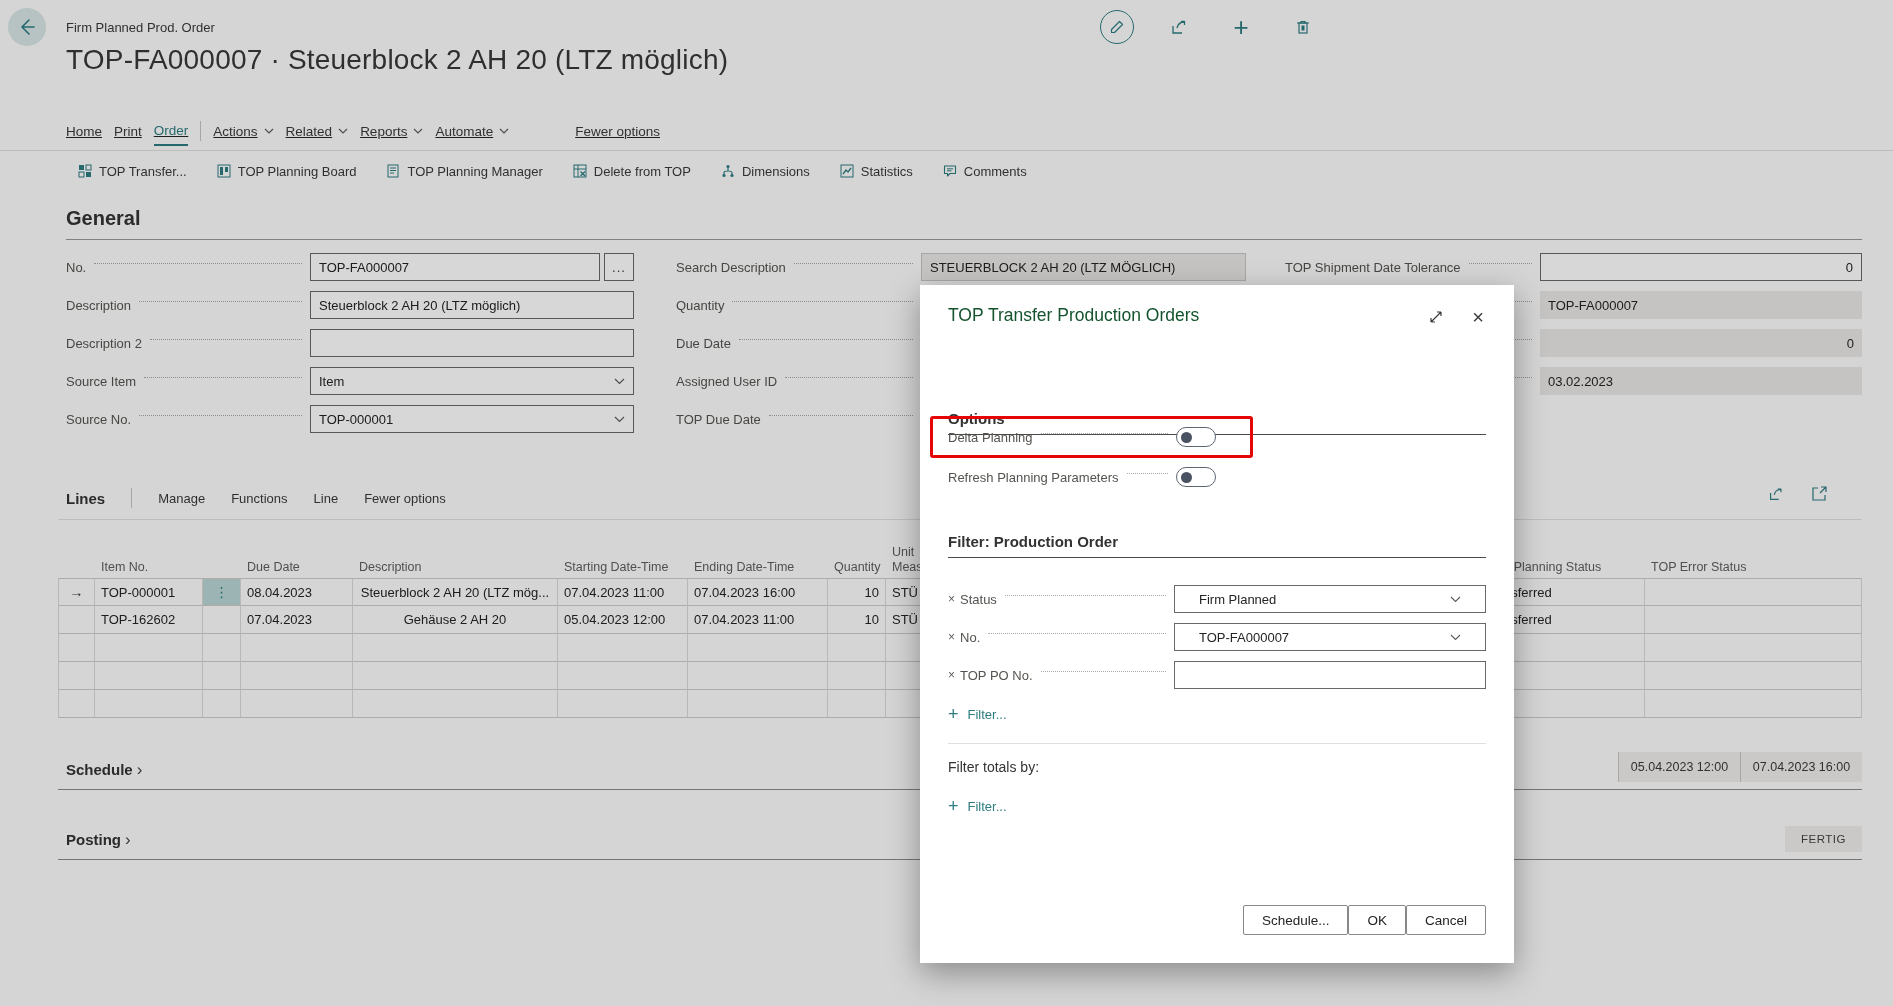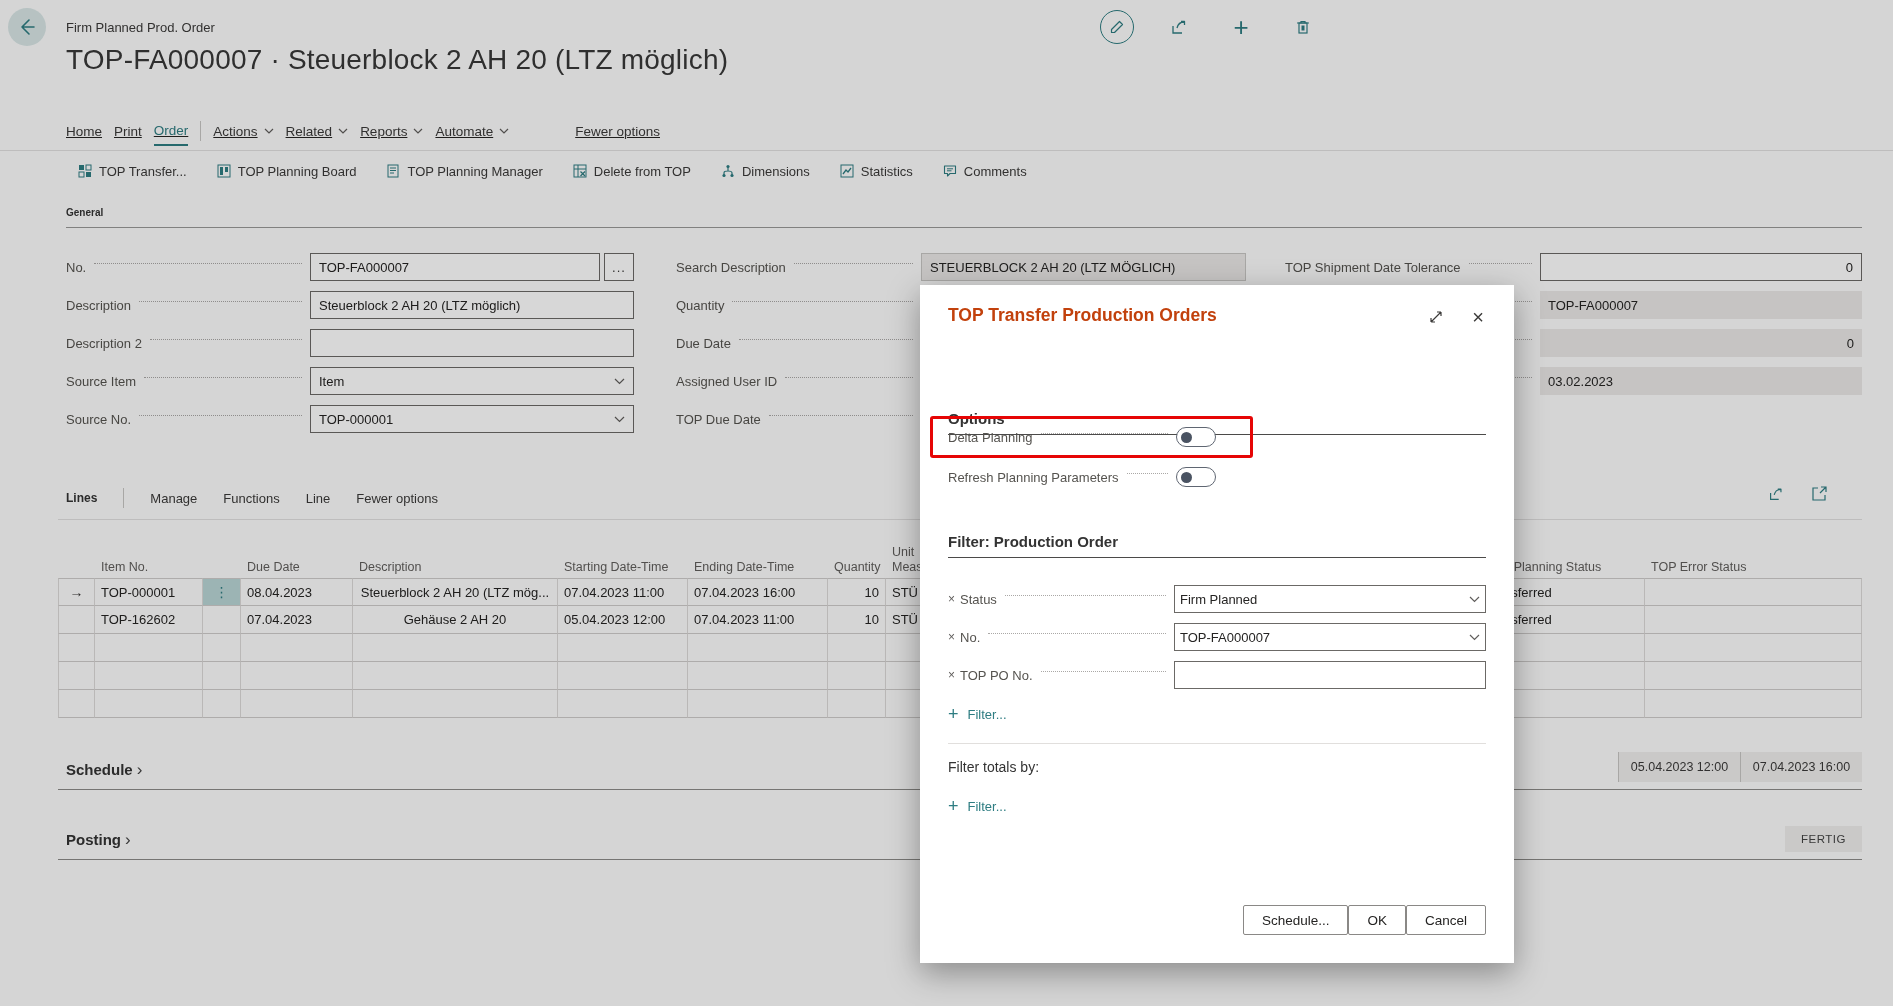--- a/index.html
+++ b/index.html
@@ -25,41 +25,41 @@
   .menu-item.fewer { margin-left:54px; }
   .full-divider { left:0; top:150px; width:1893px; height:1px; background:#e2e1e0; }
 
   
   .toolbar { left:78px; top:158px; height:26px; display:flex; align-items:center; gap:30px; }
   .tb-item { display:flex; align-items:center; gap:7px; font-size:13px; color:#3b3a39; cursor:pointer; }
   .tb-item svg { color:#2e7d82; }
 
   
   .general { left:66px; top:207px; width:1796px; }
-  .section-h { font-size:10px; font-weight:700; color:#333; padding-bottom:9px; border-bottom:1px solid #9a9998; }
+  .section-h { font-size:20px; font-weight:700; color:#333; padding-bottom:9px; border-bottom:1px solid #9a9998; }
   .col { position:absolute; top:46px; }
   .col1 { left:0; width:568px; }
   .col2 { left:610px; width:570px; }
   .col3 { left:1219px; width:577px; }
   .f-row { display:flex; align-items:center; height:28px; margin-bottom:10px; }
   .f-label { font-size:13px; color:#55534f; white-space:nowrap; }
   .leader { flex:1; margin:0 8px; border-bottom:1px dotted #aaa8a6; transform:translateY(-4px); min-width:10px; }
   .ctrl { display:flex; align-items:center; }
   .c1 { width:324px; } .c2 { width:325px; } .c3 { width:322px; }
   .input { height:28px; border:1px solid #6b6966; background:#fff; display:flex; align-items:center; padding:0 8px; font-size:13px; color:#252423; flex:1; min-width:0; }
   .input.right { justify-content:flex-end; }
   .input.disabled { background:#ebe9e8; border:1px solid #c8c6c4; }
   .input.plain-disabled { background:#ebe9e8; border:none; }
   .assist-btn { width:30px; height:28px; border:1px solid #6b6966; background:#fff; margin-left:4px; display:flex; align-items:center; justify-content:center; font-size:13px; color:#3b3a39; cursor:pointer; letter-spacing:1px; }
   .sel-chev { margin-left:auto; color:#605e5c; }
 
   
   .lines { left:58px; top:483px; width:1804px; }
   .lines-head { display:flex; align-items:center; gap:26px; height:30px; padding-left:8px; }
-  .lines-title { font-size:12px; font-weight:700; color:#333;text-align:center; }
+  .lines-title { font-size:15px; font-weight:700; color:#333;text-align:center; }
   .lines-menu-item { font-size:13px; color:#3b3a39; cursor:pointer; }
   .lines-icons { position:absolute; right:34px; top:2px; display:flex; gap:26px; color:#2e7d82; }
   .lines-underline { margin-top:6px; border-bottom:1px solid #e2e1e0; }
   .tbl { margin-top:20px; }
   .tr { display:flex; align-items:stretch; }
   .th-row { align-items:flex-end; height:38px; padding-bottom:4px; }
   .th { font-size:12.5px; color:#605e5c; padding:0 6px; white-space:nowrap; overflow:hidden; }
   .td { font-size:13px; color:#252423; padding:0 6px; display:flex; align-items:center; border-bottom:1px solid #cfcdcb; border-right:1px solid #dddbd9; white-space:nowrap; overflow:hidden; height:28px; }
   .data-row .td:first-child { border-left:1px solid #dddbd9; }
   .tr.first .td { border-top:1px solid #cfcdcb; }
@@ -77,31 +77,31 @@
   .fast-tab { left:58px; width:1804px; height:38px; border-bottom:1px solid #8d8b89; }
   .fast-tab .ft-title { position:absolute; left:8px; top:8px; font-size:15px; font-weight:700; color:#333; cursor:pointer; }
   .ft-chev { font-weight:400; color:#444; font-size:17px; margin-left:4px; }
   .sched-cells { position:absolute; right:0; top:0; display:flex; }
   .sched-cell { width:122px; height:30px; background:#f0efee; display:flex; align-items:center; justify-content:center; font-size:12.5px; color:#3b3a39; border-left:1px solid #c8c6c4; }
   .badge { position:absolute; right:0; top:4px; width:77px; height:26px; background:#f0efee; display:flex; align-items:center; justify-content:center; font-size:11.5px; color:#444; letter-spacing:0.5px; }
 
   
   .overlay { left:0; top:0; width:1893px; height:1006px; background:rgba(0,0,0,0.155); z-index:10; }
   .dialog { left:920px; top:285px; width:594px; height:678px; background:#fff; z-index:20; box-shadow:0 10px 30px rgba(0,0,0,0.35); }
-  .dlg-title { left:28px; top:20px; font-size:17.5px; font-weight:700; color:#c2410c; }
+  .dlg-title { left:28px; top:20px; font-size:17.5px; font-weight:400; color:#14532d; }
   .dlg-icons { right:26px; top:22px; display:flex; gap:22px; color:#3b3a39; }
   .dlg-icon { cursor:pointer; display:flex; align-items:center; justify-content:center; width:20px; height:20px; }
   .close-glyph { font-size:20px; line-height:1; color:#3b3a39; }
   .dlg-sec-h { left:28px; width:538px; font-size:15px; font-weight:700; color:#333; padding-bottom:7px; border-bottom:1px solid #4b4a49; }
   .dlg-row { left:28px; display:flex; align-items:center; height:28px; }
   .toggle { width:40px; height:20px; border:1.5px solid #5f6672; border-radius:10px; position:relative; background:#fff; cursor:pointer; flex:none; }
   .toggle .knob { position:absolute; left:4px; top:3.5px; width:11px; height:11px; border-radius:50%; background:#4a5362; }
   .red-box { left:10px; top:131px; width:323px; height:42px; border:3px solid #e60505; border-radius:3px; z-index:2; pointer-events:none; }
   .x-mark { font-size:12px; color:#605e5c; margin-right:5px; cursor:pointer; }
-  .dlg-field { width:312px; height:28px; border:1px solid #6b6966; display:flex; align-items:center; padding:0 5px; font-size:13px; color:#252423; }
+  .dlg-field { width:312px; height:28px; border:1px solid #6b6966; display:flex; align-items:center; padding:0 24px; font-size:13px; color:#252423; }
   .filter-link { left:28px; display:flex; align-items:center; gap:9px; color:#2e7d82; font-size:13px; cursor:pointer; }
   .filter-plus { font-size:18px; font-weight:300; line-height:1; }
   .dlg-divider { left:28px; width:538px; border-top:1px solid #e1dfdd; }
   .totals-label { left:28px; font-size:14px; color:#333; }
   .dlg-buttons { right:28px; top:620px; display:flex; gap:0; }
   .dlg-btn { height:30px; padding:0 18px; background:#fff; border:1px solid #8a8886; border-radius:2px; font-size:13.5px; color:#252423; cursor:pointer; font-family:"Liberation Sans",sans-serif; }
 </style>
 </head>
 <body>
 

